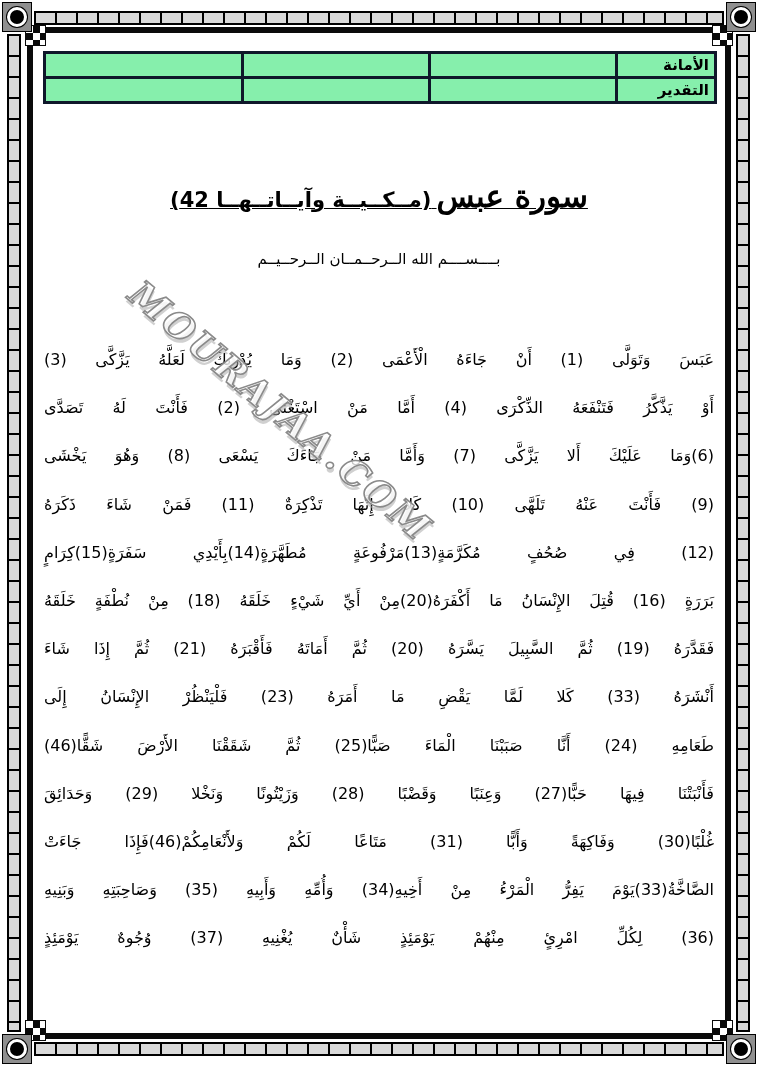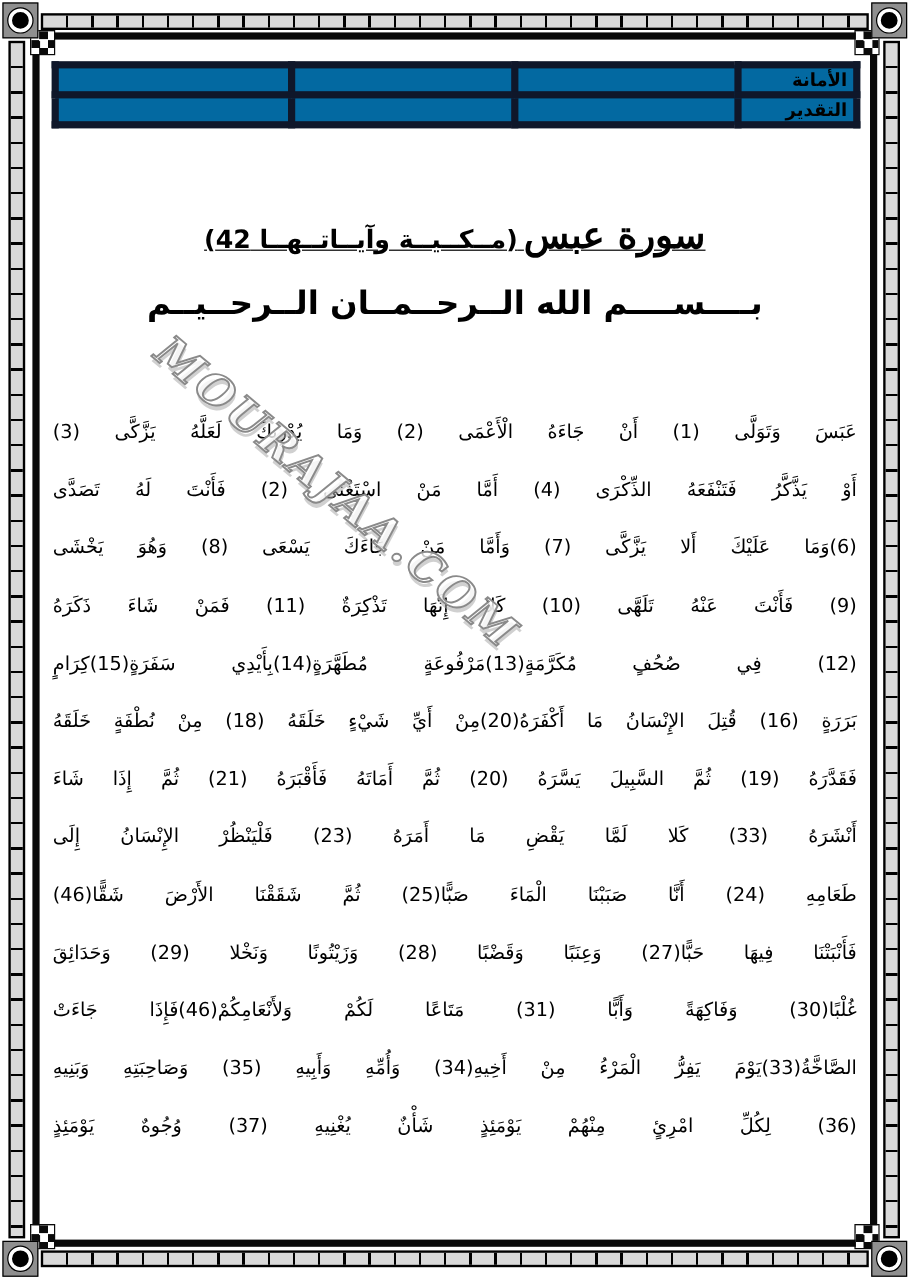--- a/index.html
+++ b/index.html
@@ -47,39 +47,39 @@
   .steps-tl{left:25px;top:25px;}
   .steps-tr{right:25px;top:25px;}
   .steps-bl{left:25px;bottom:25px;}
   .steps-br{right:25px;bottom:25px;}
   
   .grade-table{
     position:absolute;left:43px;top:51px;width:674px;z-index:2;
     border-collapse:collapse;direction:rtl;
   }
   .grade-table td{
-    border:6px solid #0f172a;height:25px;box-sizing:border-box;background:#0369a1;
+    border:3px solid #0f172a;height:25px;box-sizing:border-box;background:#86efac;
   }
   .grade-table td.lbl{
     width:14.8%;font-weight:bold;font-size:15px;color:#000;
     text-align:right;padding:0 5px 0 2px;font-family:"DejaVu Sans",sans-serif;
   }
   .grade-table td.blank1{width:29.5%;}
   .grade-table td.blank2{width:27.8%;}
   .grade-table td.blank3{width:27.9%;}
   
   .surah-title{
     position:absolute;left:0;right:0;top:178px;text-align:center;z-index:2;
     direction:rtl;color:#000;text-decoration:underline;
   }
   .surah-title .main{font-size:31px;font-weight:bold;font-family:"DejaVu Serif",serif;}
   .surah-title .suffix{font-size:21px;font-weight:bold;}
   .basmala{
-    position:absolute;left:0;right:0;top:238px;text-align:center;z-index:2;
-    direction:rtl;font-size:27px;font-weight:bold;color:#000;
+    position:absolute;left:0;right:0;top:250px;text-align:center;z-index:2;
+    direction:rtl;font-size:15px;font-weight:normal;color:#000;
   }
   
   .verses{
     position:absolute;left:44px;right:44px;top:336px;z-index:2;
     direction:rtl;color:#000;
   }
   .verse-line{
     font-size:16px;line-height:48.2px;height:48.2px;
     text-align:justify;text-align-last:justify;white-space:nowrap;
   }

